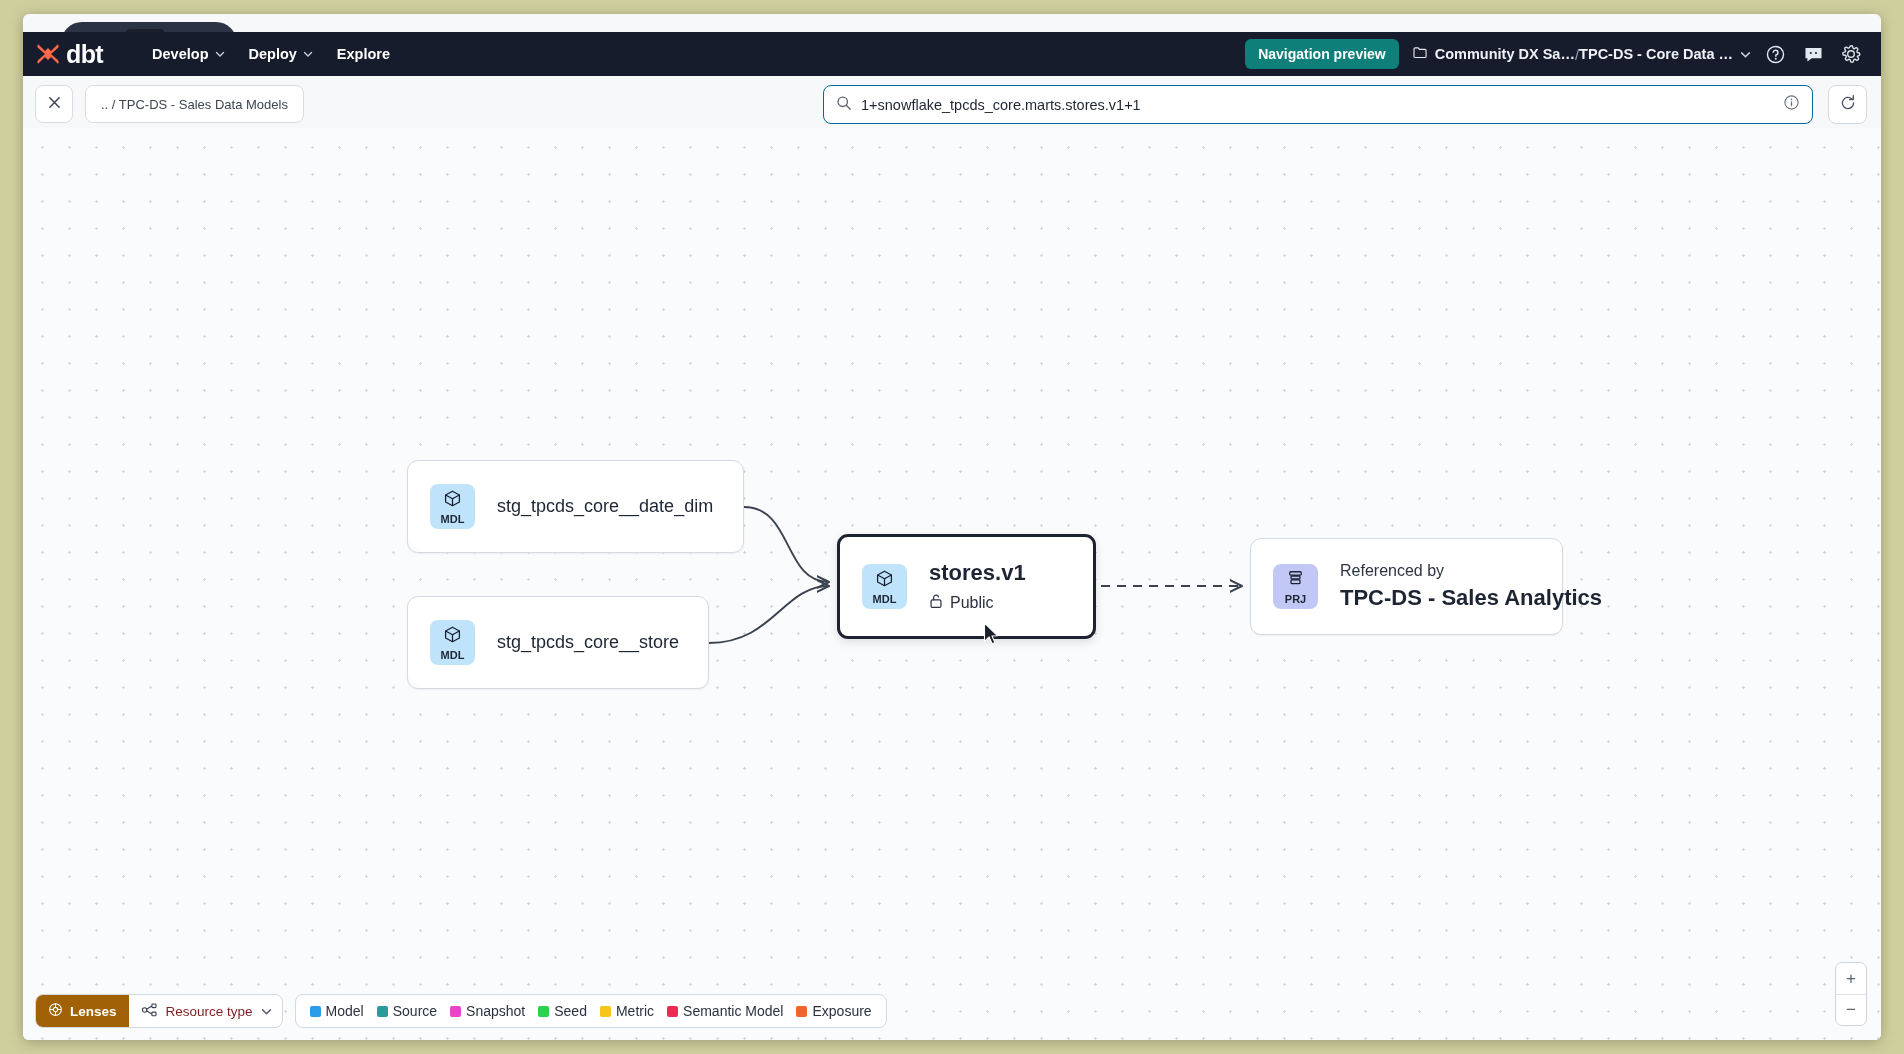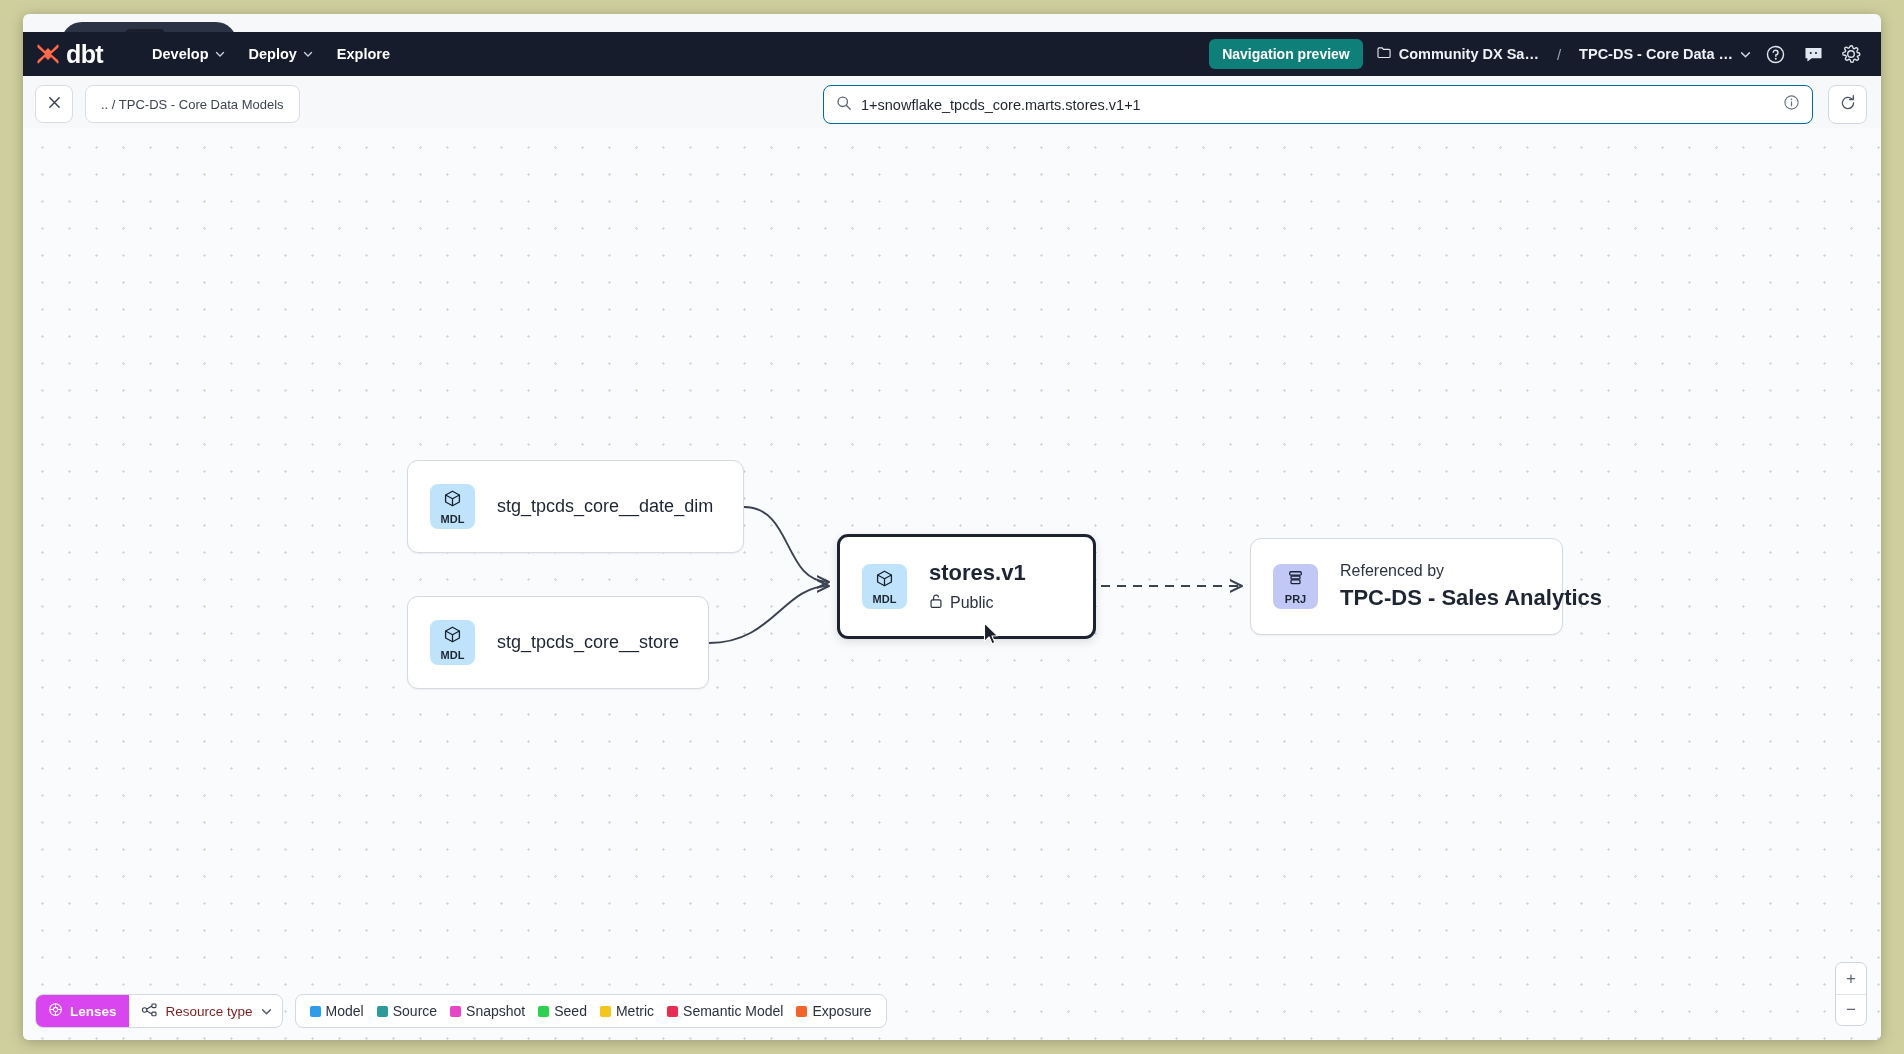--- a/index.html
+++ b/index.html
@@ -68,21 +68,21 @@
   .nav-right {
     margin-left: auto; display: flex; align-items: center;
     gap: 14px; padding-right: 18px;
   }
   #nav-preview-pill {
     background: #0f8079; color: #ffffff;
     font-size: 14px; font-weight: 600;
     padding: 7px 13px; border-radius: 6px;
     white-space: nowrap; cursor: pointer;
   }
-  .crumb-group { display: flex; gap: 18px; }
+  .crumb-group { display: flex; gap: 0; }
   .crumb {
     display: flex; align-items: center; gap: 7px;
     color: #eef2f6; font-size: 14.5px; font-weight: 700;
     white-space: nowrap; cursor: pointer;
   }
   .crumb-sep { color: #9aa4b4; font-size: 15px; font-weight: 400; }
   .nav-icon-btn {
     width: 24px; height: 24px; display:flex; align-items:center; justify-content:center;
     cursor: pointer; color: #dfe5ec;
   }
@@ -175,21 +175,21 @@
     position: absolute; left: 12px; bottom: 12px;
     display: flex; align-items: center; gap: 12px;
     z-index: 6;
   }
   .ctl-group {
     display: flex; align-items: stretch;
     border: 1px solid #d3d9e0; border-radius: 8px;
     background: #ffffff; overflow: hidden; height: 34px;
   }
   #lenses-btn {
-    background: #d946ef; color: #ffffff;
+    background: #a16207; color: #ffffff;
     display: flex; align-items: center; gap: 7px;
     padding: 0 12px; font-size: 13.5px; font-weight: 600; cursor: pointer;
   }
   #resource-type-btn {
     display: flex; align-items: center; gap: 8px;
     padding: 0 12px; font-size: 13.5px; color: #7f1d1d; cursor: pointer;
   }
   #legend {
     display: flex; align-items: center; gap: 13px;
     height: 34px; padding: 0 14px;
@@ -305,21 +305,21 @@
 
     <div id="close-btn">
       <span>
         <svg width="15" height="15" viewBox="0 0 16 16">
             <path d="M3 3 L13 13 M13 3 L3 13" stroke="#39414e" stroke-width="1.5" stroke-linecap="round"></path>
           </svg>
       </span>
     </div>
 
     <div id="breadcrumb-pill">
-      <span>.. / TPC-DS - Core Data Models</span>
+      <span>.. / TPC-DS - Sales Data Models</span>
     </div>
 
     <div id="search-bar">
       <span>
         <svg width="16" height="16" viewBox="0 0 18 18">
           <circle cx="7.6" cy="7.6" r="5.3" fill="none" stroke="#5d6674" stroke-width="1.5"></circle>
           <path d="M11.6 11.6 L16 16" stroke="#5d6674" stroke-width="1.5" stroke-linecap="round"></path>
         </svg>
       </span>
       <div id="search-input-text" title="Search resources">1+snowflake_tpcds_core.marts.stores.v1+1</div>

